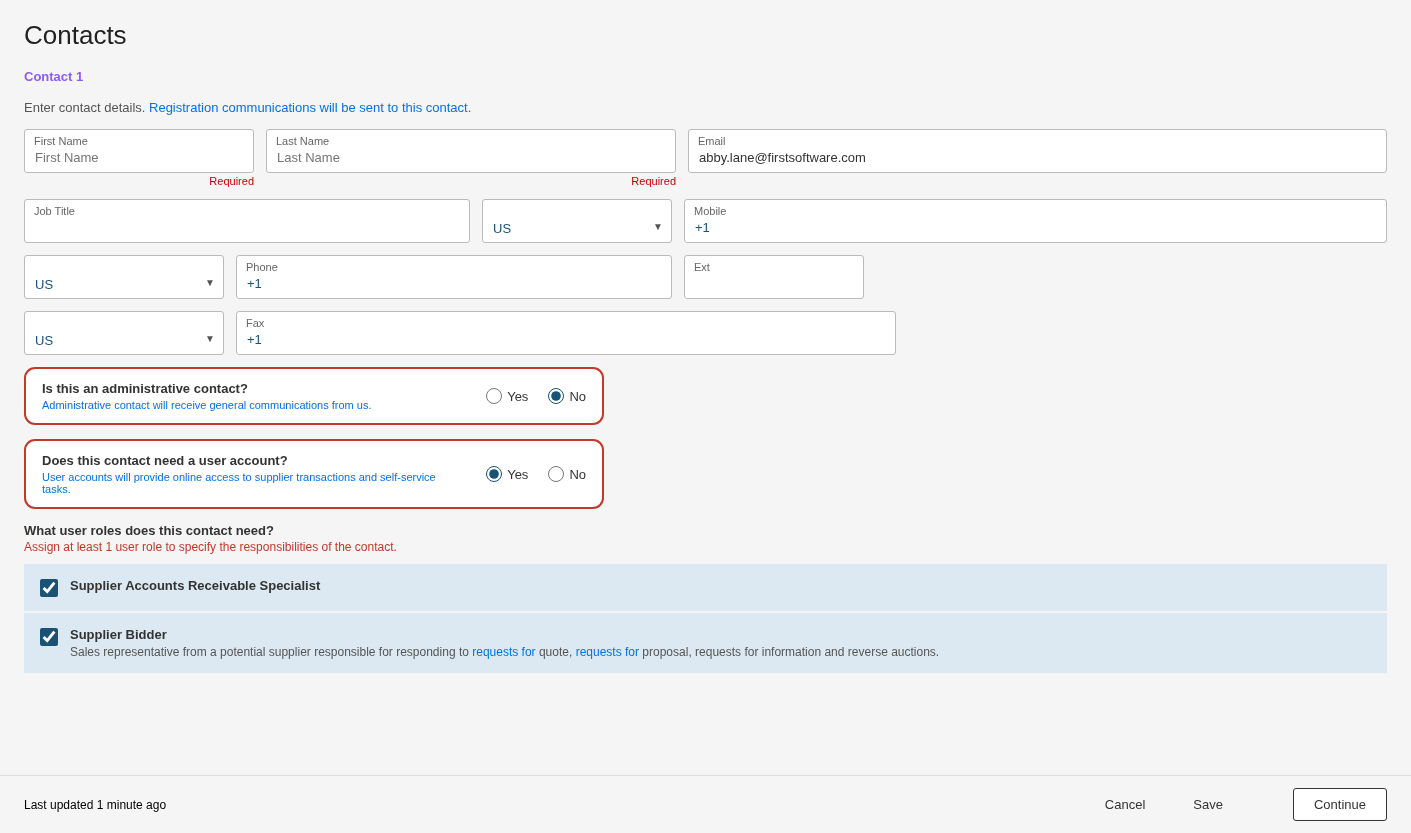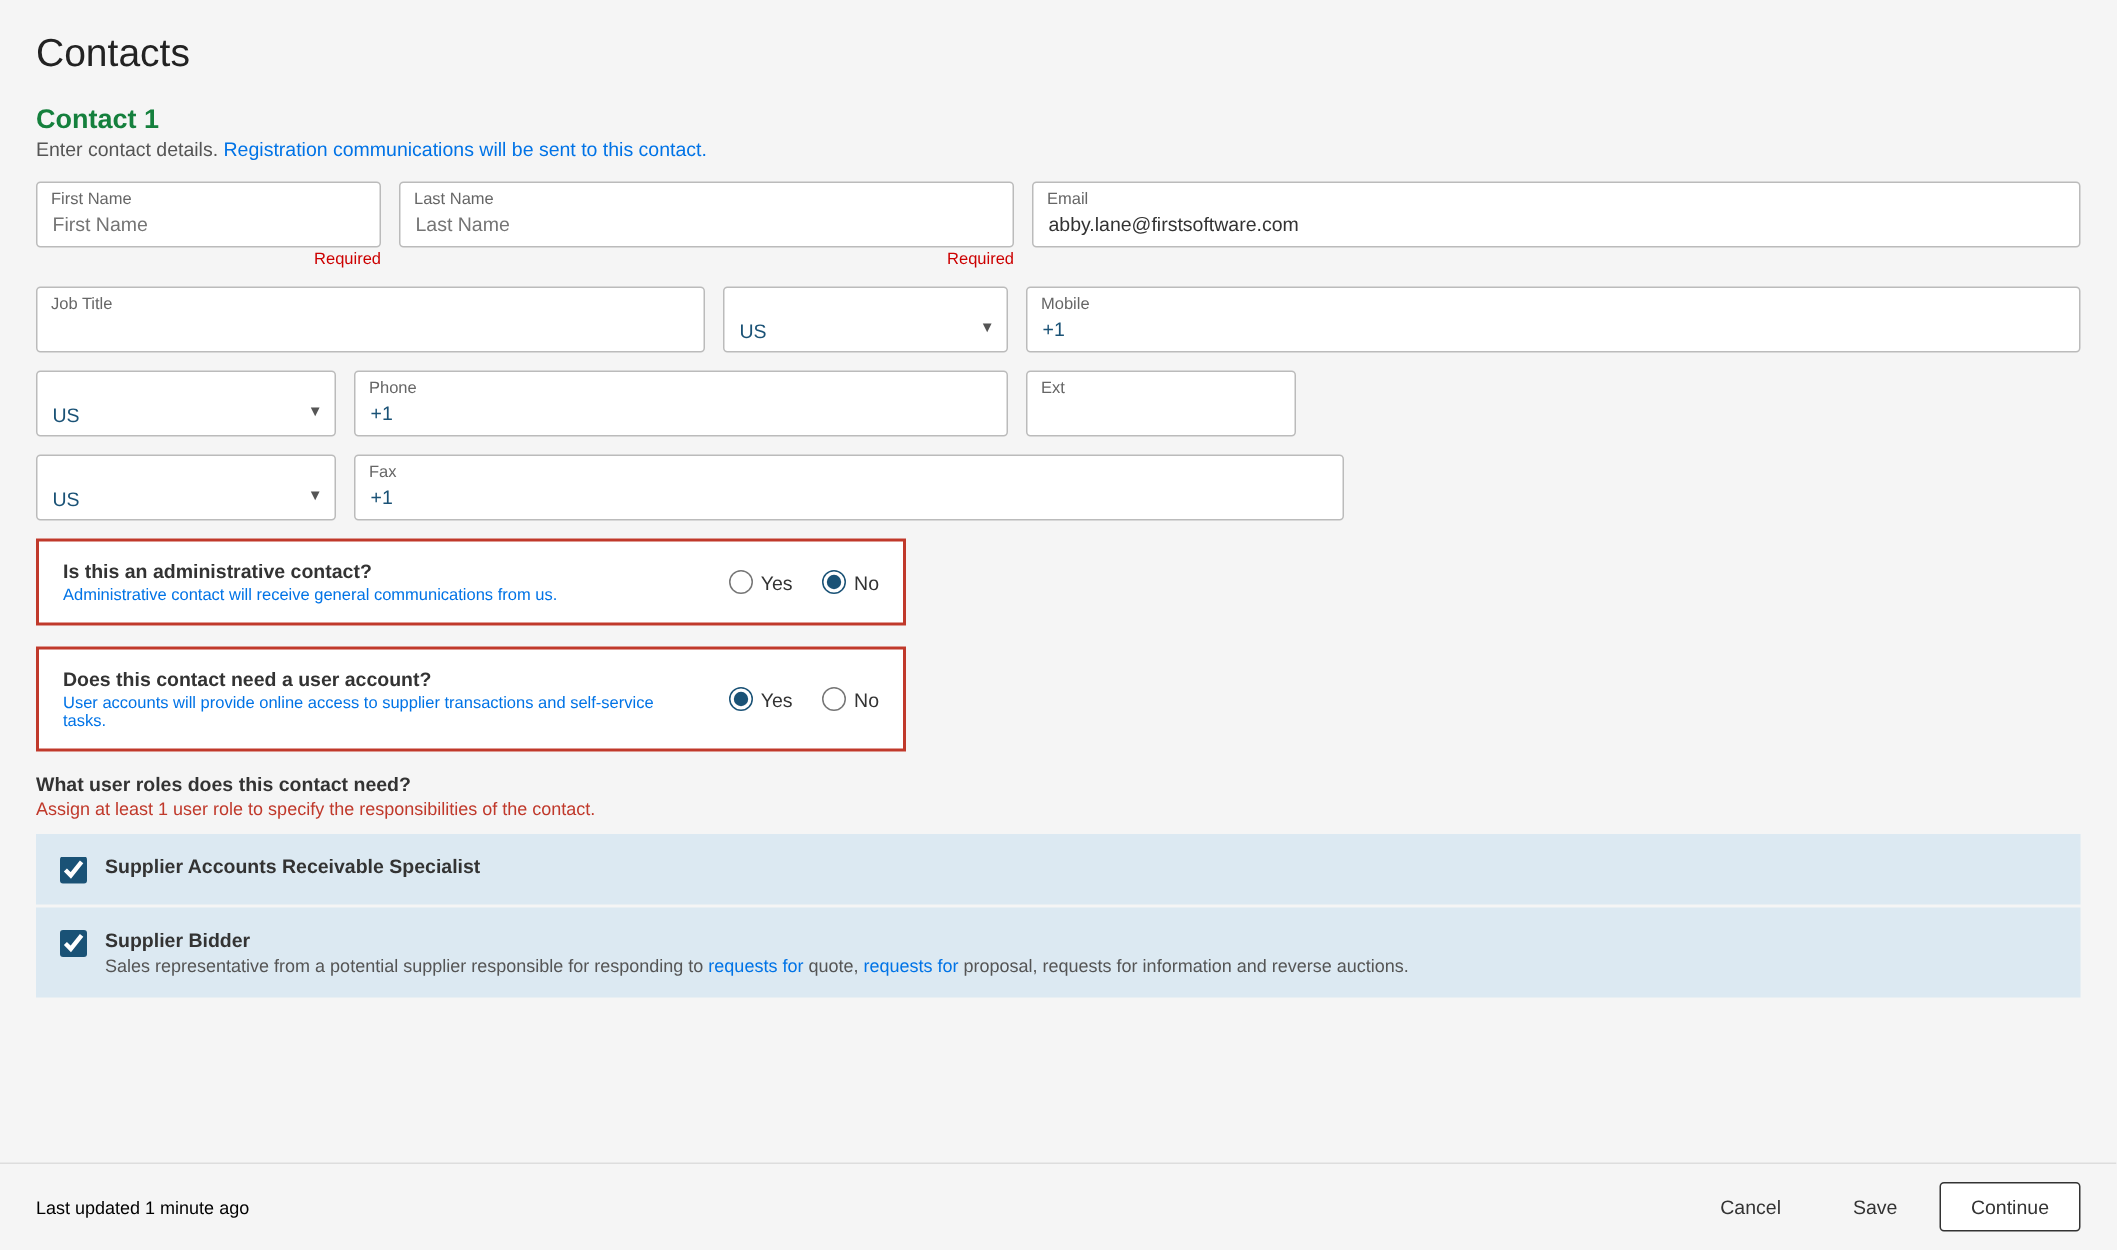--- a/index.html
+++ b/index.html
@@ -20,24 +20,24 @@
       padding: 20px 24px;
       flex: 1;
     }
     h1.page-title {
       font-size: 26px;
       font-weight: 400;
       color: #222;
       margin-bottom: 18px;
     }
     .contact-section-label {
-      font-size: 18px;
+      font-size: 13px;
       font-weight: 700;
-      color: #15803d;
-      margin-bottom: 2px;
+      color: #8b5cf6;
+      margin-bottom: 16px;
     }
     .contact-section-desc {
       font-size: 13px;
       color: #555;
       margin-bottom: 14px;
     }
     .contact-section-desc a {
       color: #0073e6;
       text-decoration: none;
     }
@@ -123,21 +123,21 @@
     }
     .field-country-mobile .select-wrapper select,
     .field-country-phone .select-wrapper select,
     .field-country-fax .select-wrapper select {
       color: #1a5276;
     }
 
     
     .question-box {
       border: 2px solid #c0392b;
-      border-radius: 0;
+      border-radius: 11px;
       padding: 12px 16px;
       margin-bottom: 14px;
       background: #fff;
       display: flex;
       align-items: center;
       gap: 0;
       max-width: 580px;
     }
     .question-text-block {
       flex: 1;
@@ -253,20 +253,21 @@
     .btn-save {
       background: transparent;
       border: none;
       color: #333;
     }
     .btn-continue {
       background: #fff;
       border: 1px solid #333;
       color: #333;
       font-weight: 500;
+      margin-left: 42px;
     }
   </style>
 </head>
 <body>
 
 <div class="page-wrapper">
   <div class="main-content">
 
     <h1 class="page-title">Contacts</h1>
 

